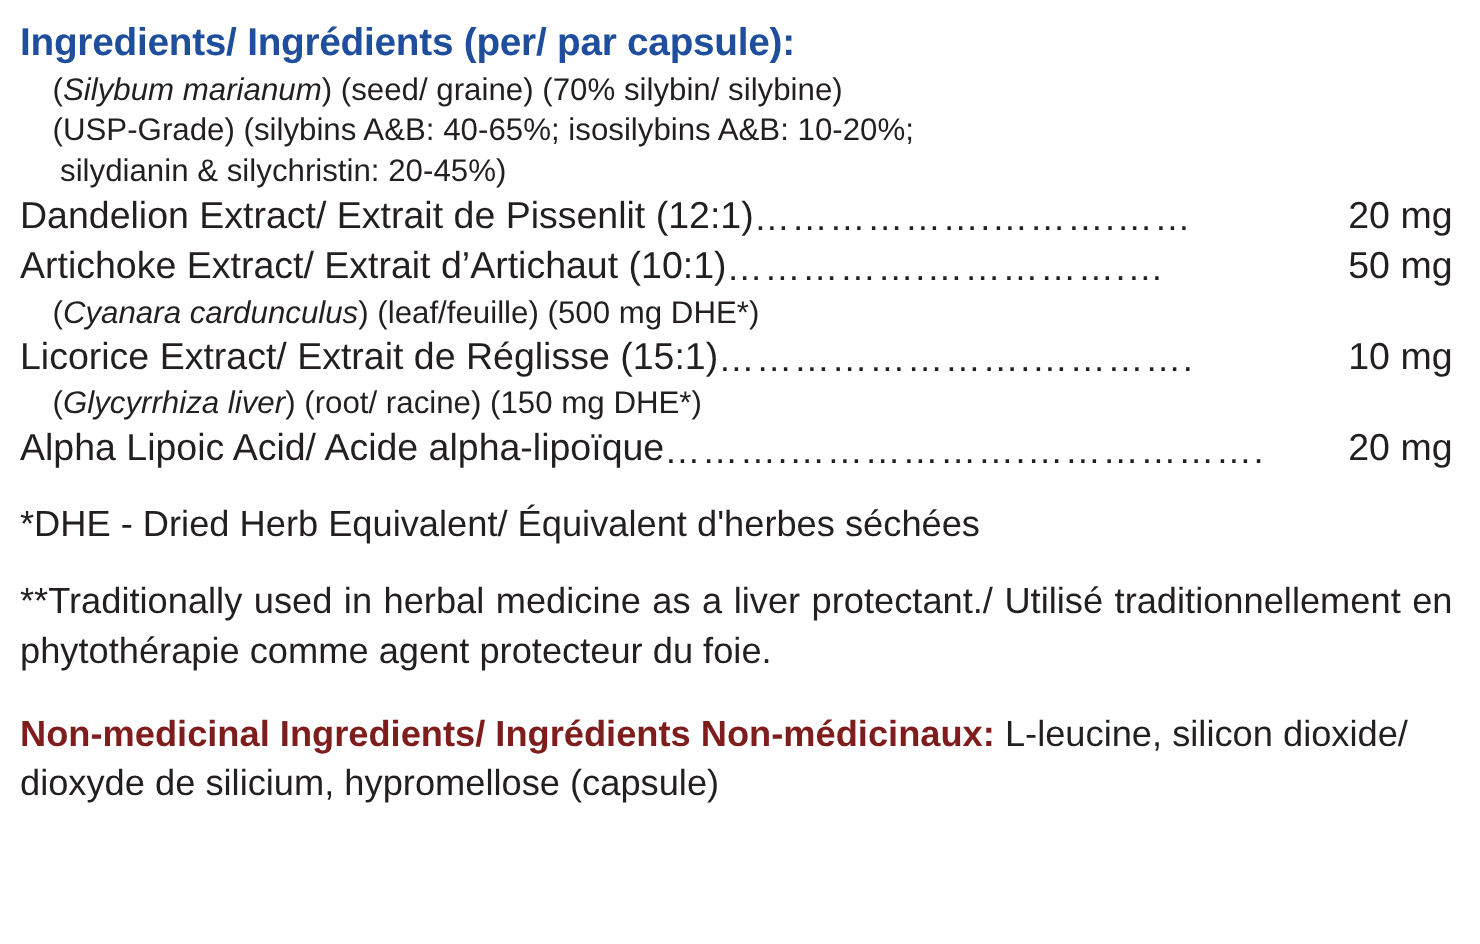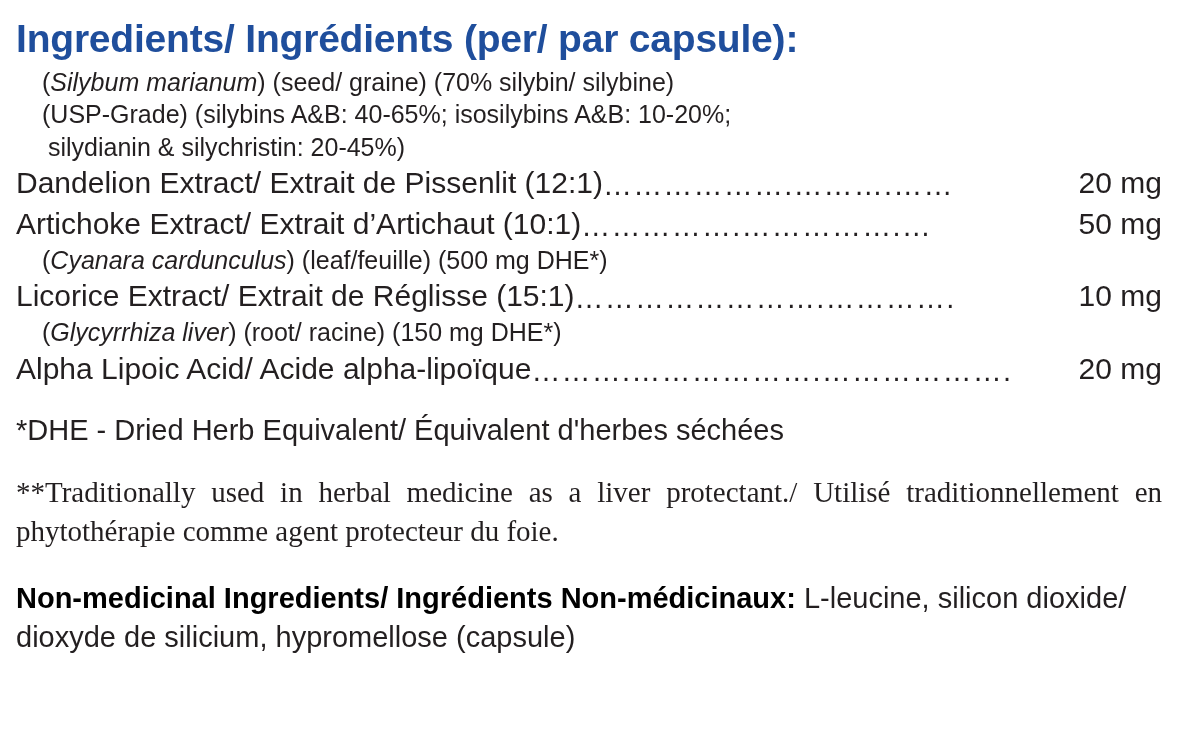--- a/index.html
+++ b/index.html
@@ -16,21 +16,21 @@
   }
   .label-panel {
     box-sizing: border-box;
     width: 1184px;
     height: 755px;
     padding: 14px 22px 0 16px;
   }
   .heading {
     color: #1f4e9c;
     font-weight: bold;
-    font-size: 39px;
+    font-size: 31px;
     line-height: 1.28;
     margin: 0 0 2px 0;
     letter-spacing: -0.2px;
   }
   .ing-line {
     font-size: 30px;
     line-height: 1.34;
     white-space: nowrap;
   }
   .ing-main {
@@ -73,32 +73,31 @@
     font-size: 29px;
     line-height: 1.36;
     margin-top: 22px;
   }
   .note.justify {
     text-align: justify;
     white-space: normal;
   }
   .note.justify .justify-inner {
     display: block;
-    font-family: Liberation Serif, serif;
   }
   .spacer {
     height: 22px;
   }
   .nonmed {
     font-size: 29px;
     line-height: 1.34;
     margin-top: 6px;
   }
   .nonmed b {
-    color: #000000;
+    color: #7f1d1d;
     font-weight: bold;
   }
 </style>
 </head>
 <body>
 
 <div class="label-panel">
 
   <div class="heading">Ingredients/ Ingrédients (per/ par capsule):</div>
 

